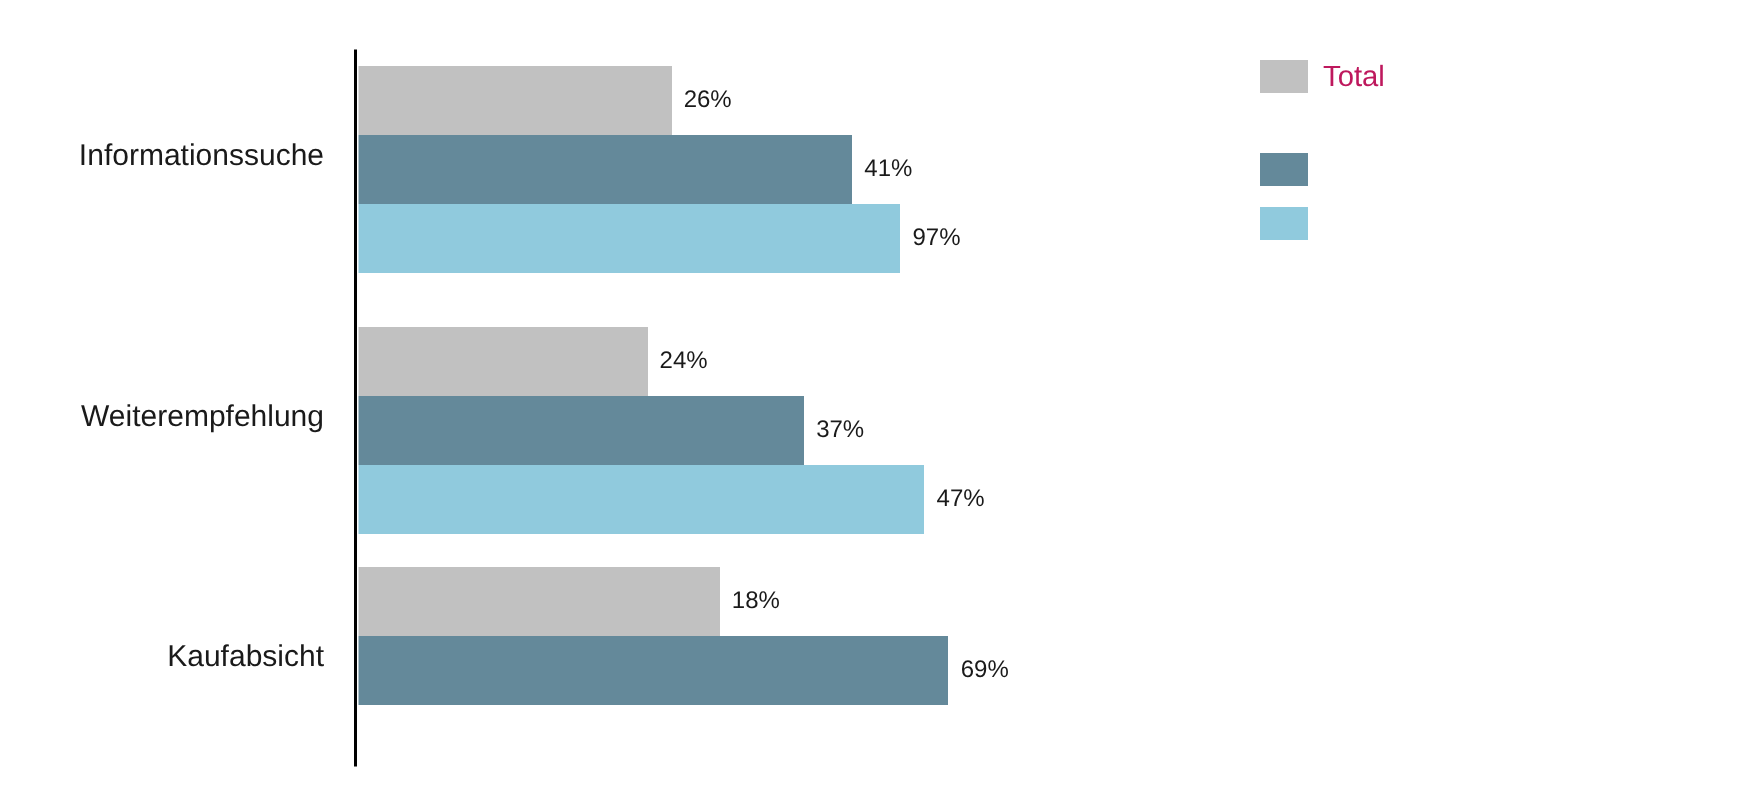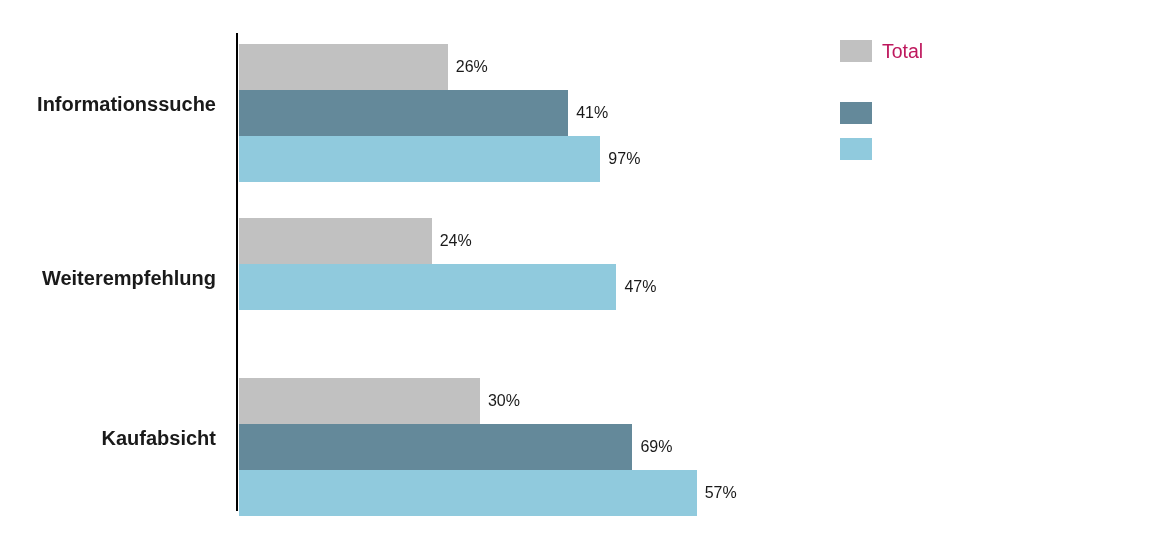--- a/index.html
+++ b/index.html
@@ -60,21 +60,20 @@
   .cat-label-wrap {
     position: absolute;
     left: 0;
     width: 226px;
     height: 138px;
     display: flex;
     align-items: center;
     justify-content: flex-end;
     padding-right: 10px;
     box-sizing: border-box;
-    font-weight: bold;
   }
   .cat-label-text {
     font-size: 20px;
     color: #1a1a1a;
     white-space: nowrap;
   }
 
   
   #legend {
     position: absolute;
@@ -136,37 +135,37 @@
         <span class="bar-value">97%</span>
       </div>
     </div>
 
     <div class="bar-group" style="top:218px;">
       <div class="bar-row">
         <div class="bar" style="width: 192.72px; background: rgb(193, 193, 193);"></div>
         <span class="bar-value">24%</span>
       </div>
       <div class="bar-row">
+        <div class="bar" style="width: 297.11px; background: rgb(100, 137, 154);"></div>
+        <span class="bar-value">37%</span>
+      </div>
+      <div class="bar-row">
         <div class="bar" style="width: 377.41px; background: rgb(144, 202, 221);"></div>
         <span class="bar-value">47%</span>
       </div>
     </div>
 
     <div class="bar-group" style="top:378px;">
       <div class="bar-row">
         <div class="bar" style="width: 240.9px; background: rgb(193, 193, 193);"></div>
-        <span class="bar-value">30%</span>
+        <span class="bar-value">18%</span>
       </div>
       <div class="bar-row">
         <div class="bar" style="width: 393.47px; background: rgb(100, 137, 154);"></div>
         <span class="bar-value">69%</span>
-      </div>
-      <div class="bar-row">
-        <div class="bar" style="width: 457.71px; background: rgb(144, 202, 221);"></div>
-        <span class="bar-value">57%</span>
       </div>
     </div>
 
   </div>
 
   <div id="legend">
     <div class="legend-item">
       <div class="legend-swatch legend-swatch-1" style="background: rgb(193, 193, 193);"></div>
       <div class="legend-label">Total</div>
     </div>

